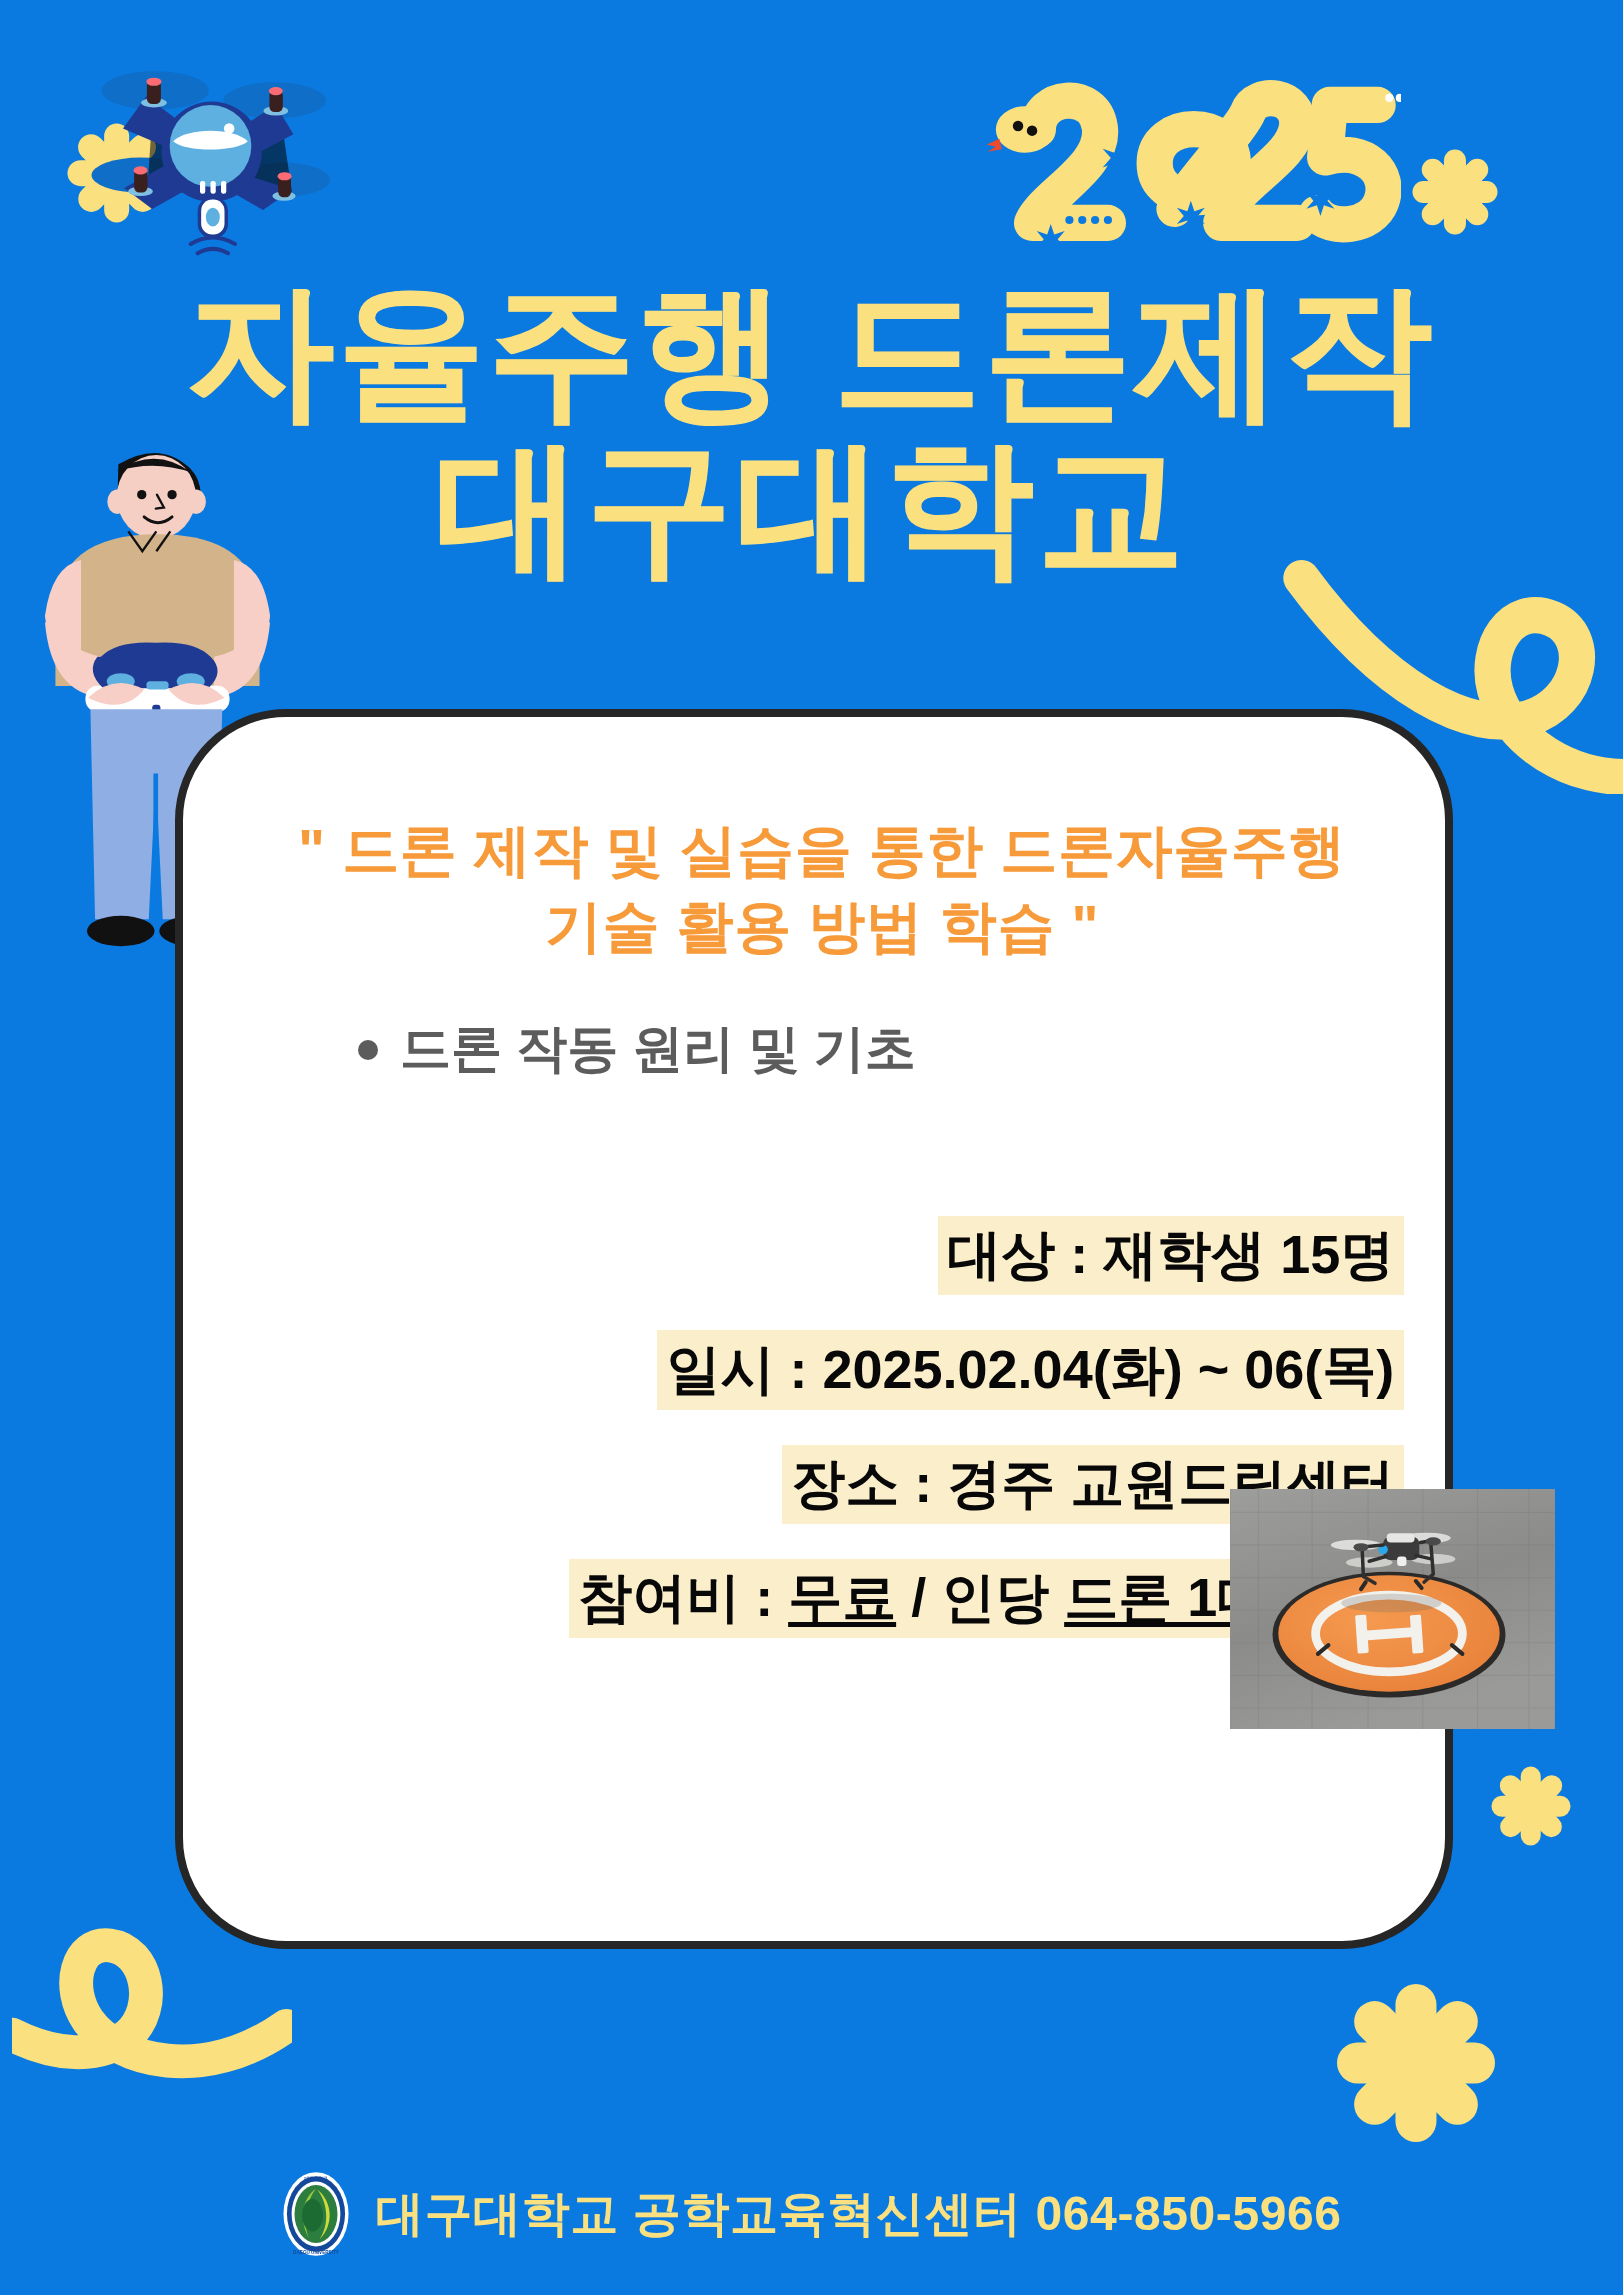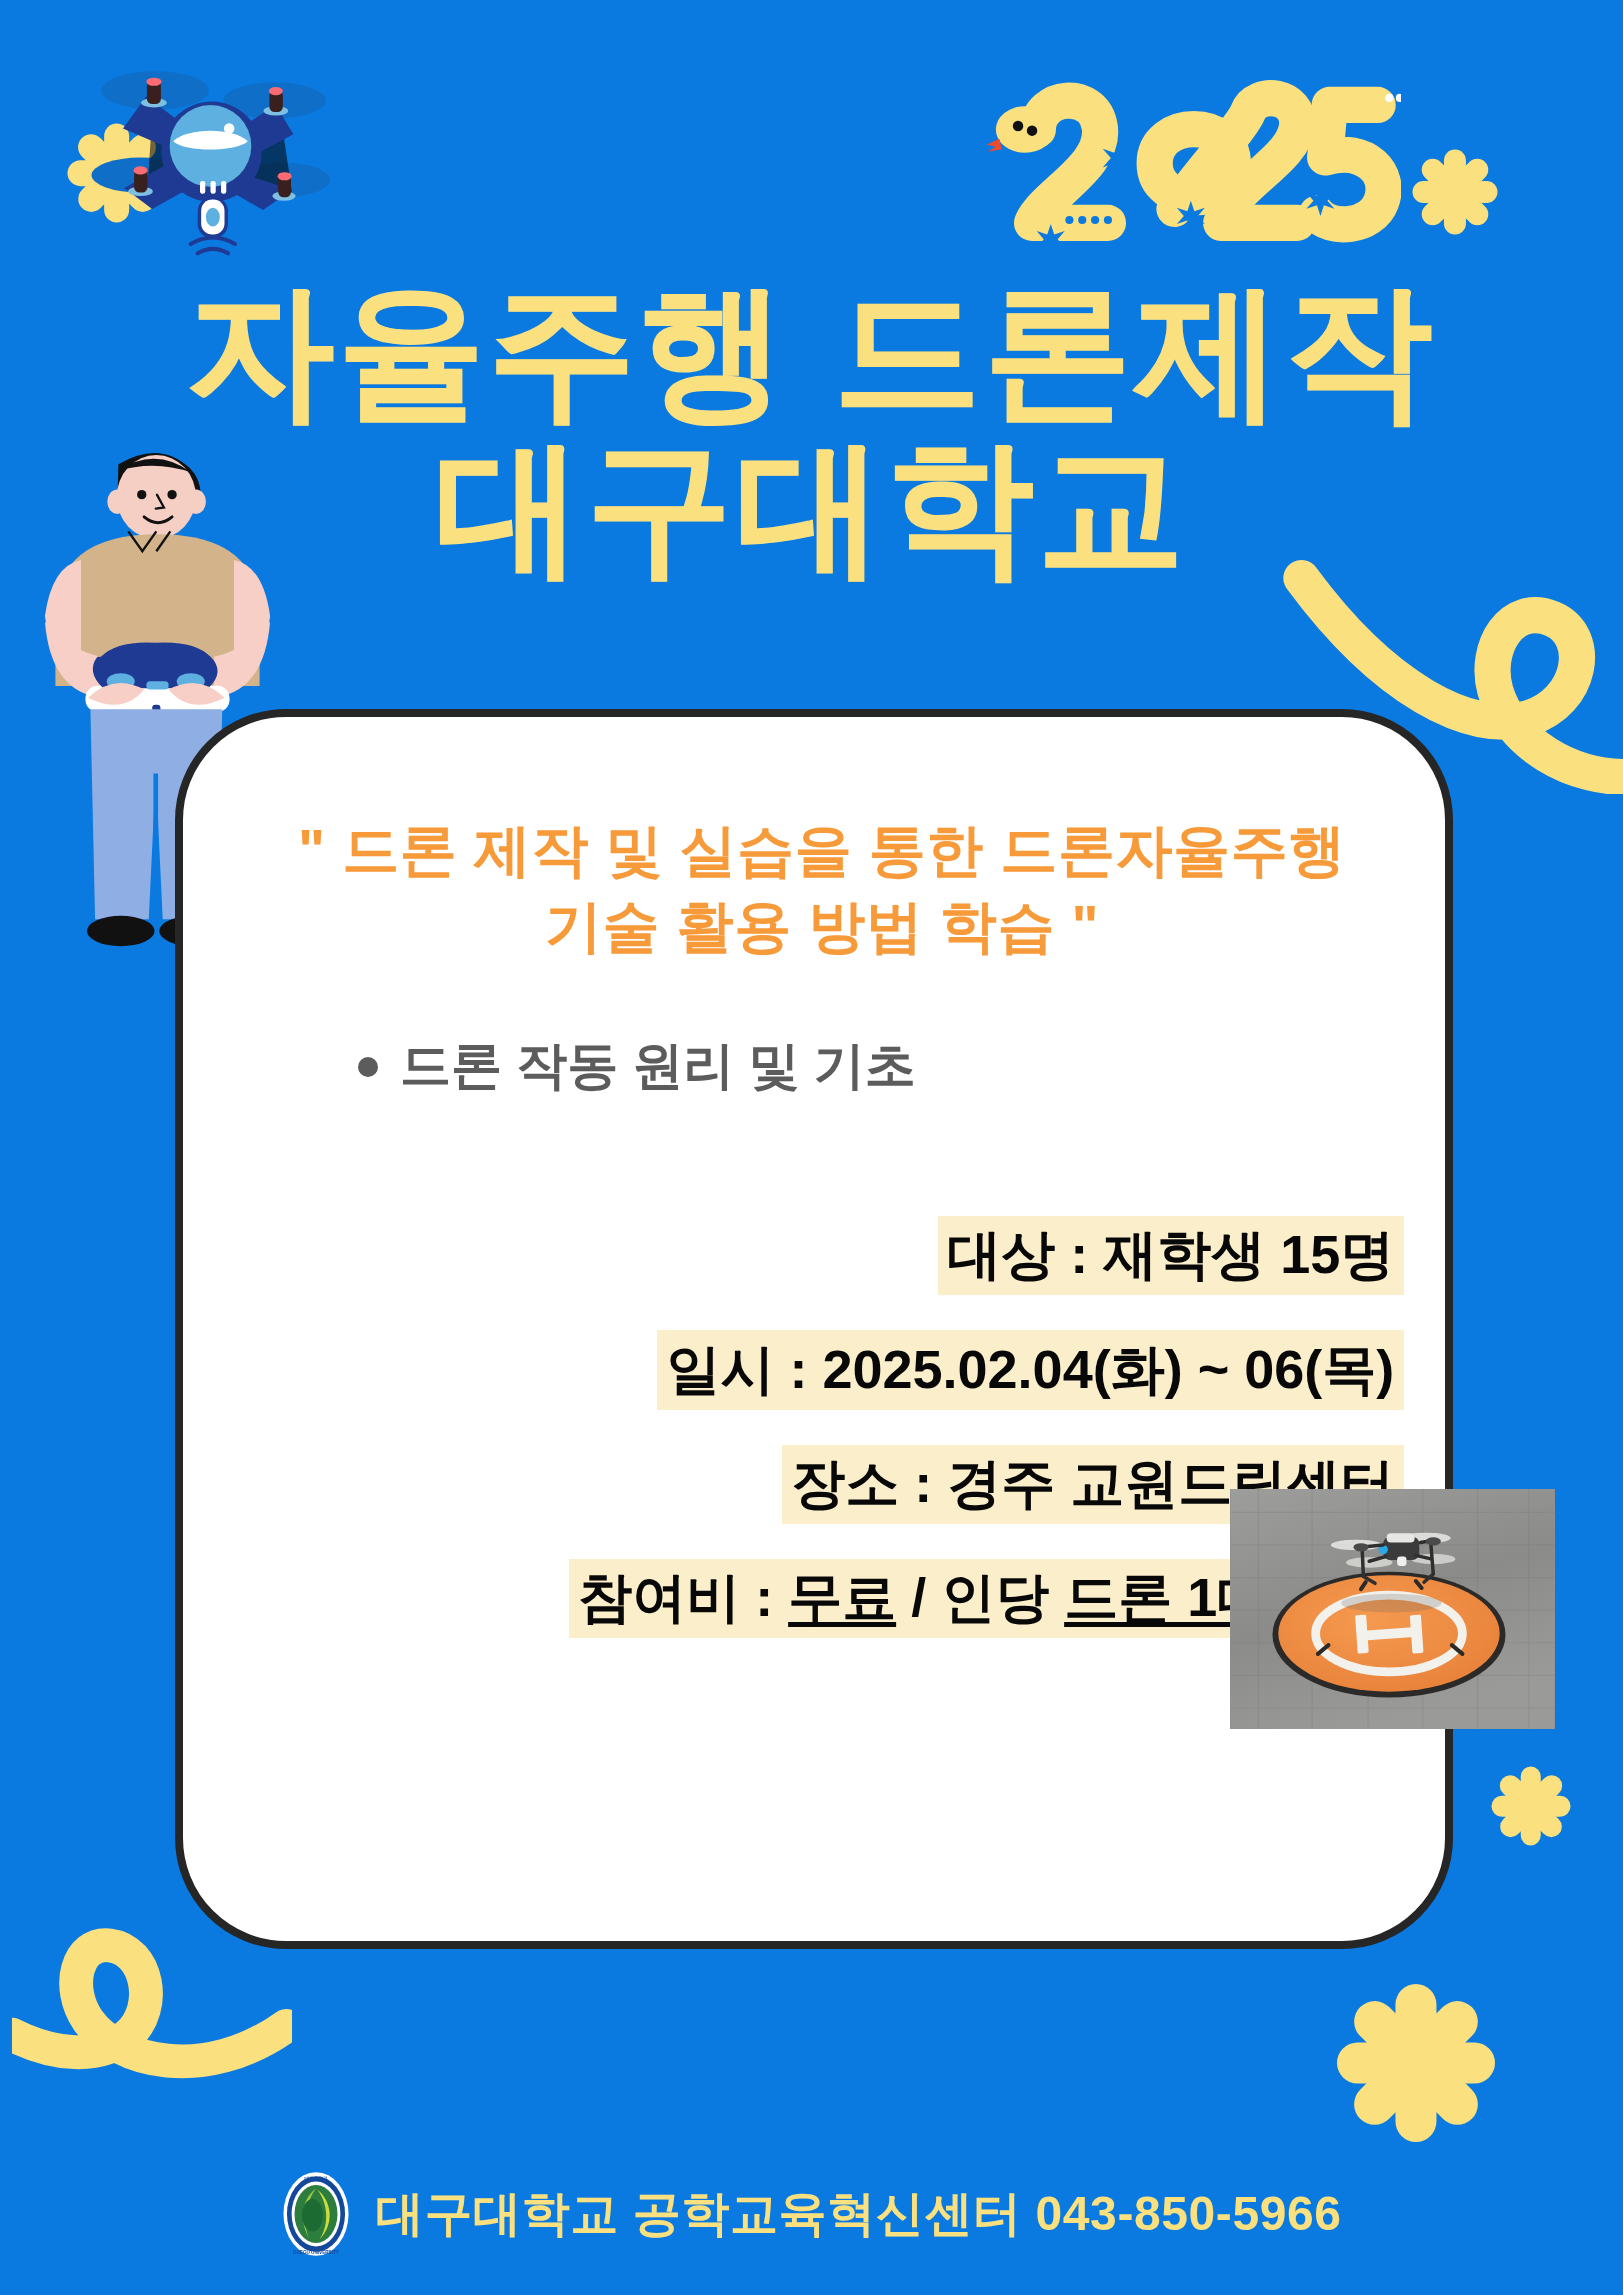--- a/index.html
+++ b/index.html
@@ -107,21 +107,21 @@
     color: #f79a3a;
     font-size: 57px;
     font-weight: 900;
     line-height: 1.33;
     letter-spacing: 0.6px;
   }
 
   #bullets {
     position: absolute;
     left: 175px;
-    top: 315px;
+    top: 298px;
     width: 992px;
   }
   .bullet-row {
     display: flex;
     align-items: center;
     gap: 22px;
     margin-bottom: 13px;
   }
   .bullet-dot {
     width: 20px;
@@ -443,17 +443,17 @@
         <ellipse cx="60" cy="74" rx="37" ry="50" fill="#2c7d3e"></ellipse>
         <path d="M60 30 C36 48, 30 82, 48 116 C 36 86, 44 52, 60 30 Z" fill="#9ac93f"></path>
         <path d="M62 32 C88 52, 92 92, 66 118 C 84 92, 80 54, 62 32 Z" fill="#cddc39"></path>
         <ellipse cx="54" cy="76" rx="18" ry="28" fill="#1b6b33"></ellipse>
         <g fill="#14489a" font-size="8" font-family="'Liberation Sans', sans-serif" font-weight="bold">
           <text x="60" y="16" text-anchor="middle">대구대학교</text>
           <text x="60" y="142" text-anchor="middle">DAEGU UNIVERSITY</text>
         </g>
       </svg>
     </div>
-    <div id="footer-text">대구대학교 공학교육혁신센터 043-850-5966</div>
+    <div id="footer-text">대구대학교 공학교육혁신센터 064-850-5966</div>
   </div>
 
 </div>
 
 
 </body></html>

